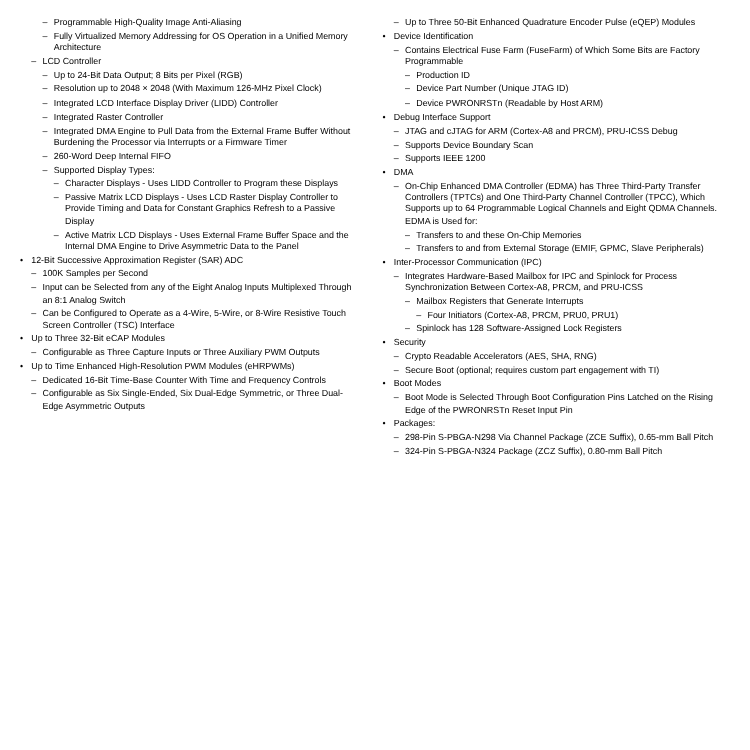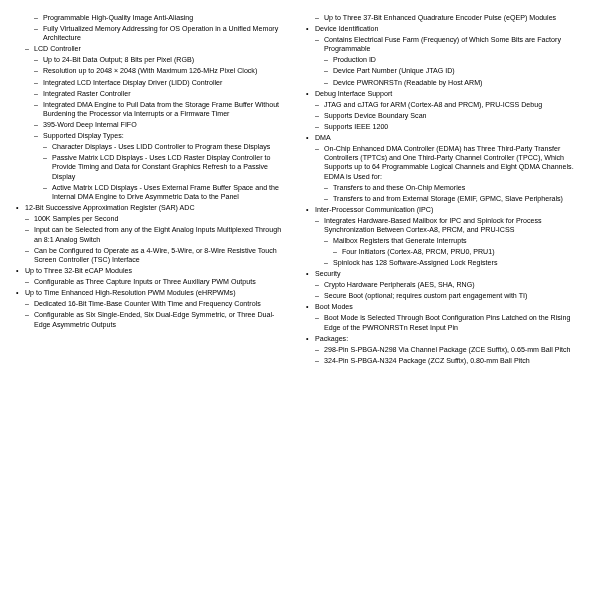--- a/index.html
+++ b/index.html
@@ -85,25 +85,25 @@
         <li class="item lvl3" style="margin-left: 18px;">
           <span class="marker">–</span>
           <span class="txt">Integrated LCD Interface Display Driver (LIDD) Controller</span>
         </li>
         <li class="item lvl3" style="margin-left: 18px;">
           <span class="marker">–</span>
           <span class="txt">Integrated Raster Controller</span>
         </li>
         <li class="item lvl3" style="margin-left: 18px;">
           <span class="marker">–</span>
-          <span class="txt">Integrated DMA Engine to Pull Data from the Storage Frame Buffer Without Burdening the Processor via Interrupts or a Firmware Timer</span>
-        </li>
-        <li class="item lvl3" style="margin-left: 18px;">
-          <span class="marker">–</span>
-          <span class="txt">395-Word Deep Internal FIFO</span>
+          <span class="txt">Integrated DMA Engine to Pull Data from the External Frame Buffer Without Burdening the Processor via Interrupts or a Firmware Timer</span>
+        </li>
+        <li class="item lvl3" style="margin-left: 18px;">
+          <span class="marker">–</span>
+          <span class="txt">260-Word Deep Internal FIFO</span>
         </li>
         <li class="item lvl3" style="margin-left: 18px;">
           <span class="marker">–</span>
           <span class="txt">Supported Display Types:</span>
         </li>
         <li class="item lvl4" style="margin-left: 27px;">
           <span class="marker">–</span>
           <span class="txt">Character Displays - Uses LIDD Controller to Program these Displays</span>
         </li>
         <li class="item lvl4" style="margin-left: 27px;">
@@ -149,29 +149,29 @@
         <li class="item lvl2" style="margin-left: 9px;">
           <span class="marker">–</span>
           <span class="txt">Configurable as Six Single-Ended, Six Dual-Edge Symmetric, or Three Dual-Edge Asymmetric Outputs</span>
         </li>
       </ul>
   </div>
   <div class="column">
     <ul class="lvl" id="col-right">
         <li class="item lvl2" style="margin-left: 9px;">
           <span class="marker">–</span>
-          <span class="txt">Up to Three 37-Bit Enhanced Quadrature Encoder Pulse (eQEP) Modules</span>
+          <span class="txt">Up to Three 50-Bit Enhanced Quadrature Encoder Pulse (eQEP) Modules</span>
         </li>
         <li class="item lvl1 bullet-dot" style="margin-left: 0px;">
           <span class="marker">•</span>
           <span class="txt">Device Identification</span>
         </li>
         <li class="item lvl2" style="margin-left: 9px;">
           <span class="marker">–</span>
-          <span class="txt">Contains Electrical Fuse Farm (Frequency) of Which Some Bits are Factory Programmable</span>
+          <span class="txt">Contains Electrical Fuse Farm (FuseFarm) of Which Some Bits are Factory Programmable</span>
         </li>
         <li class="item lvl3" style="margin-left: 18px;">
           <span class="marker">–</span>
           <span class="txt">Production ID</span>
         </li>
         <li class="item lvl3" style="margin-left: 18px;">
           <span class="marker">–</span>
           <span class="txt">Device Part Number (Unique JTAG ID)</span>
         </li>
         <li class="item lvl3" style="margin-left: 18px;">
@@ -229,21 +229,21 @@
         <li class="item lvl3" style="margin-left: 18px;">
           <span class="marker">–</span>
           <span class="txt">Spinlock has 128 Software-Assigned Lock Registers</span>
         </li>
         <li class="item lvl1 bullet-dot" style="margin-left: 0px;">
           <span class="marker">•</span>
           <span class="txt">Security</span>
         </li>
         <li class="item lvl2" style="margin-left: 9px;">
           <span class="marker">–</span>
-          <span class="txt">Crypto Hardware Peripherals (AES, SHA, RNG)</span>
+          <span class="txt">Crypto Readable Accelerators (AES, SHA, RNG)</span>
         </li>
         <li class="item lvl2" style="margin-left: 9px;">
           <span class="marker">–</span>
           <span class="txt">Secure Boot (optional; requires custom part engagement with TI)</span>
         </li>
         <li class="item lvl1 bullet-dot" style="margin-left: 0px;">
           <span class="marker">•</span>
           <span class="txt">Boot Modes</span>
         </li>
         <li class="item lvl2" style="margin-left: 9px;">

